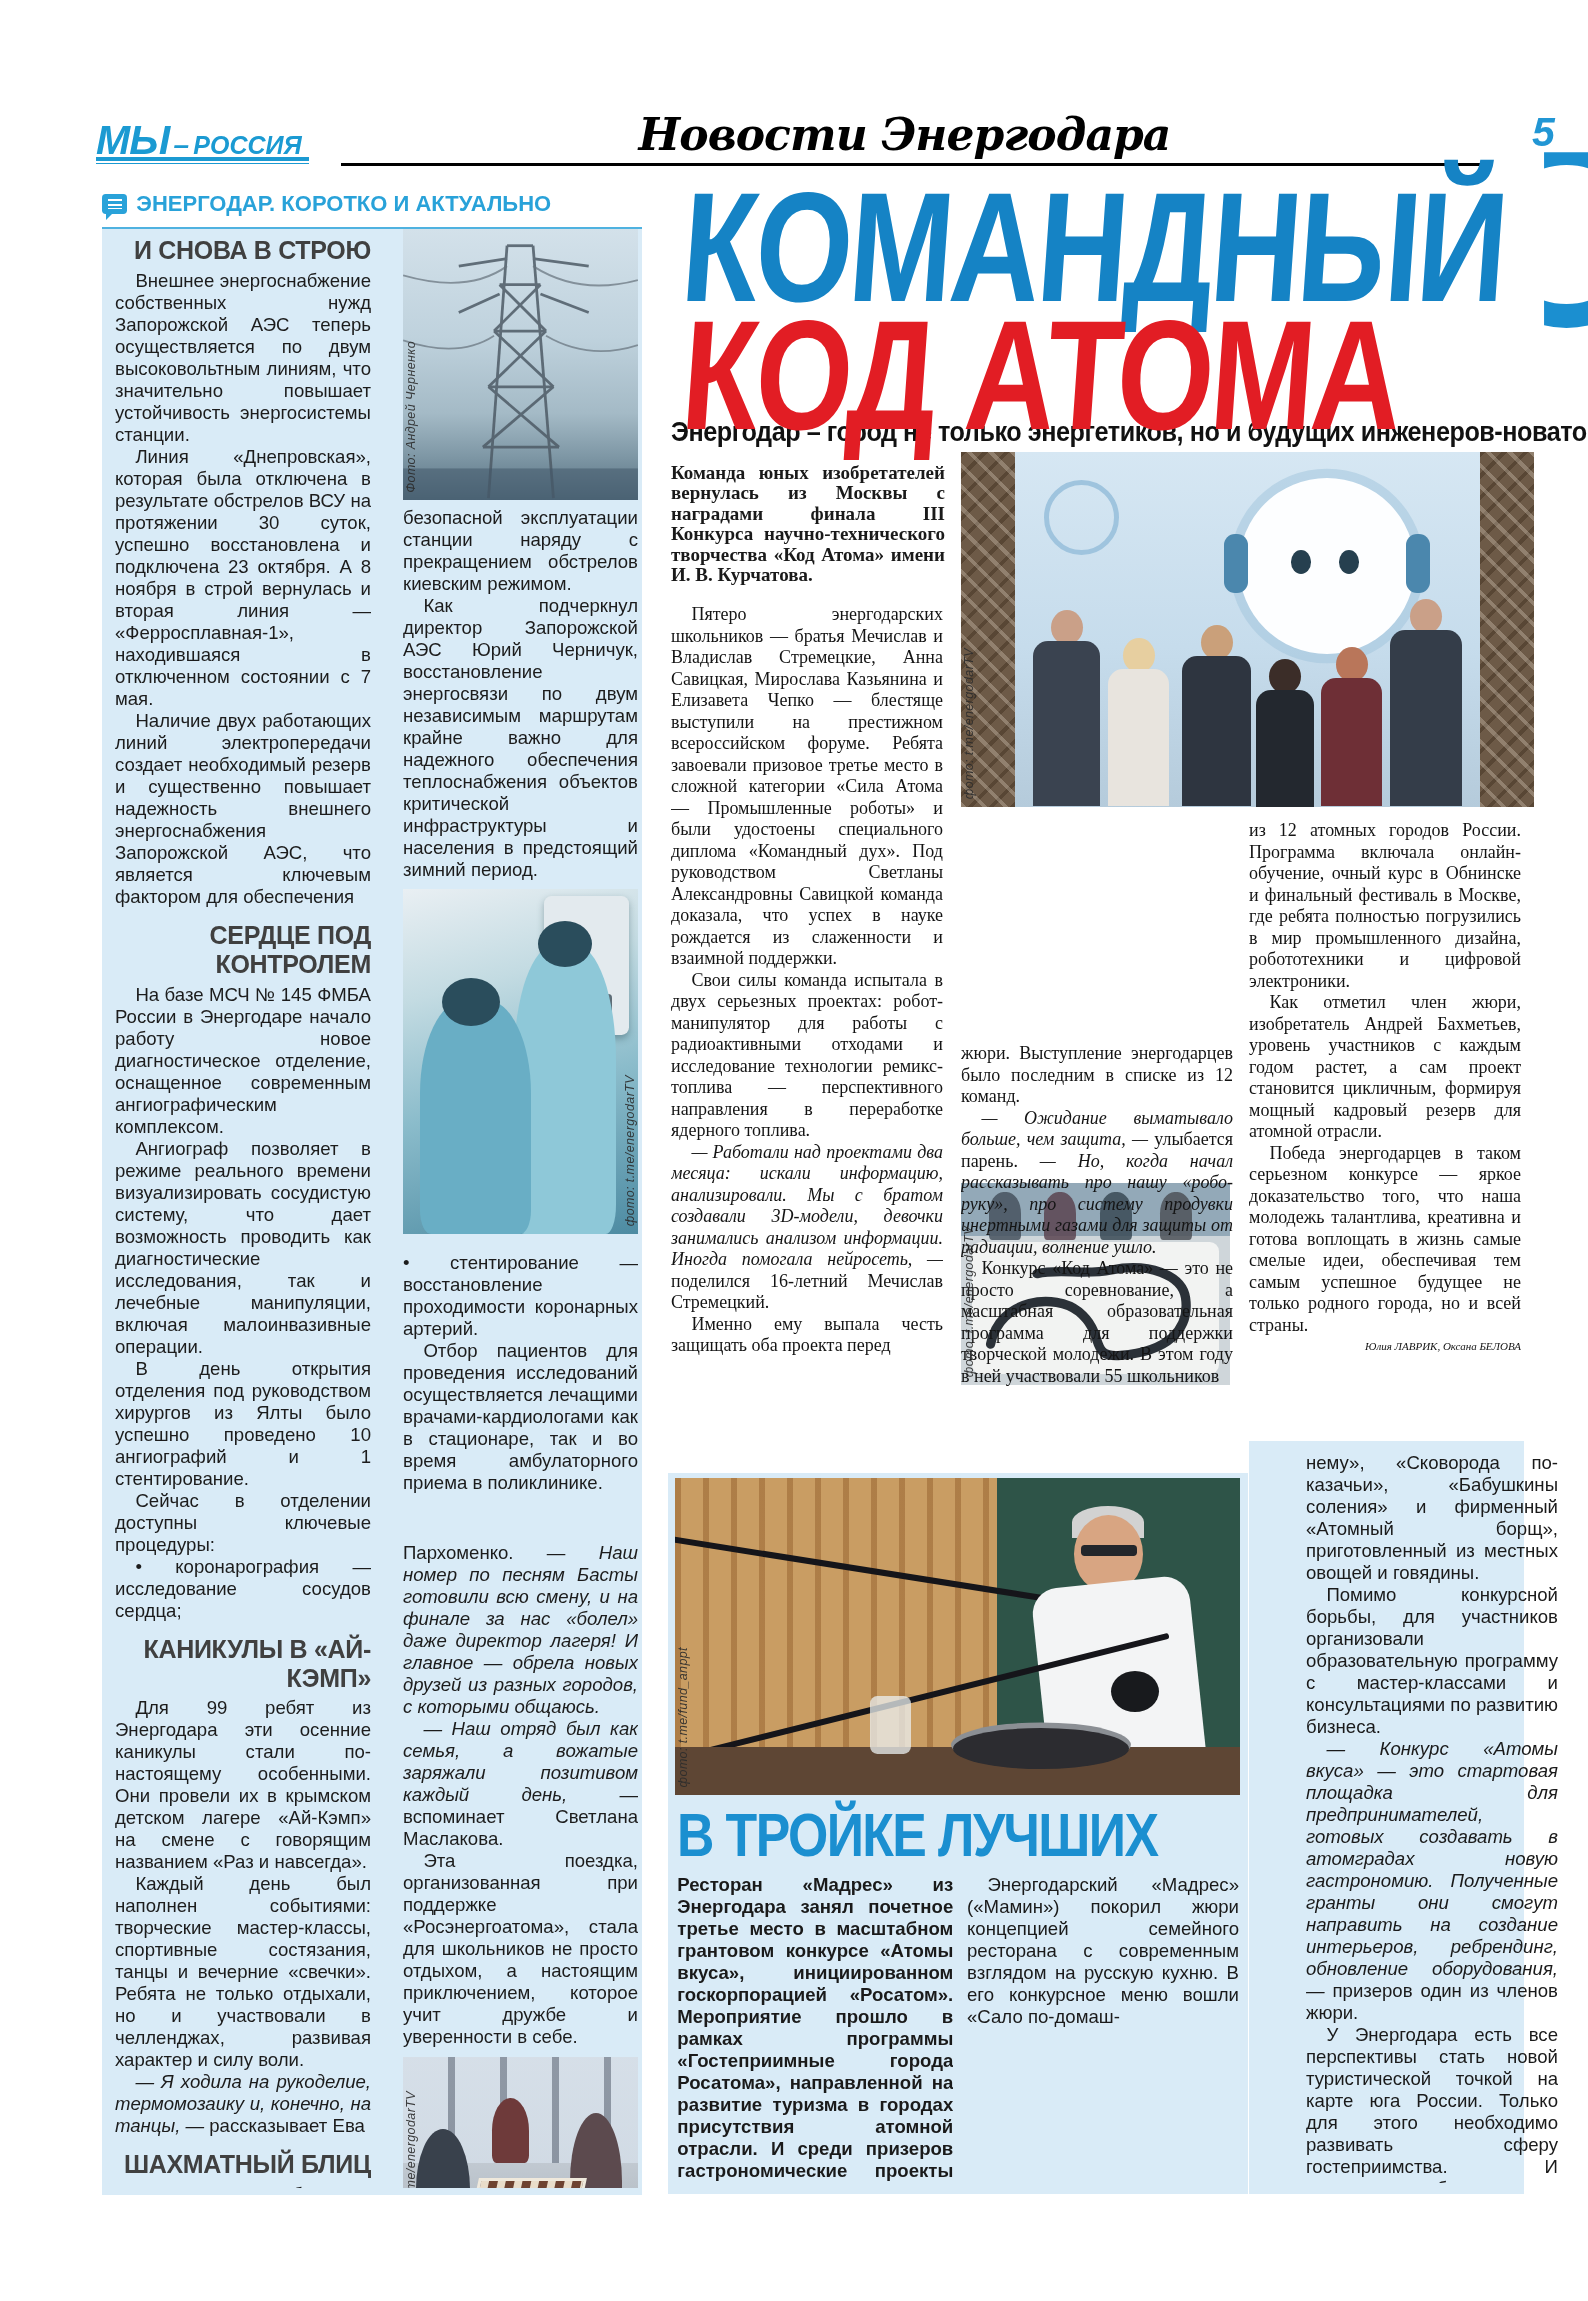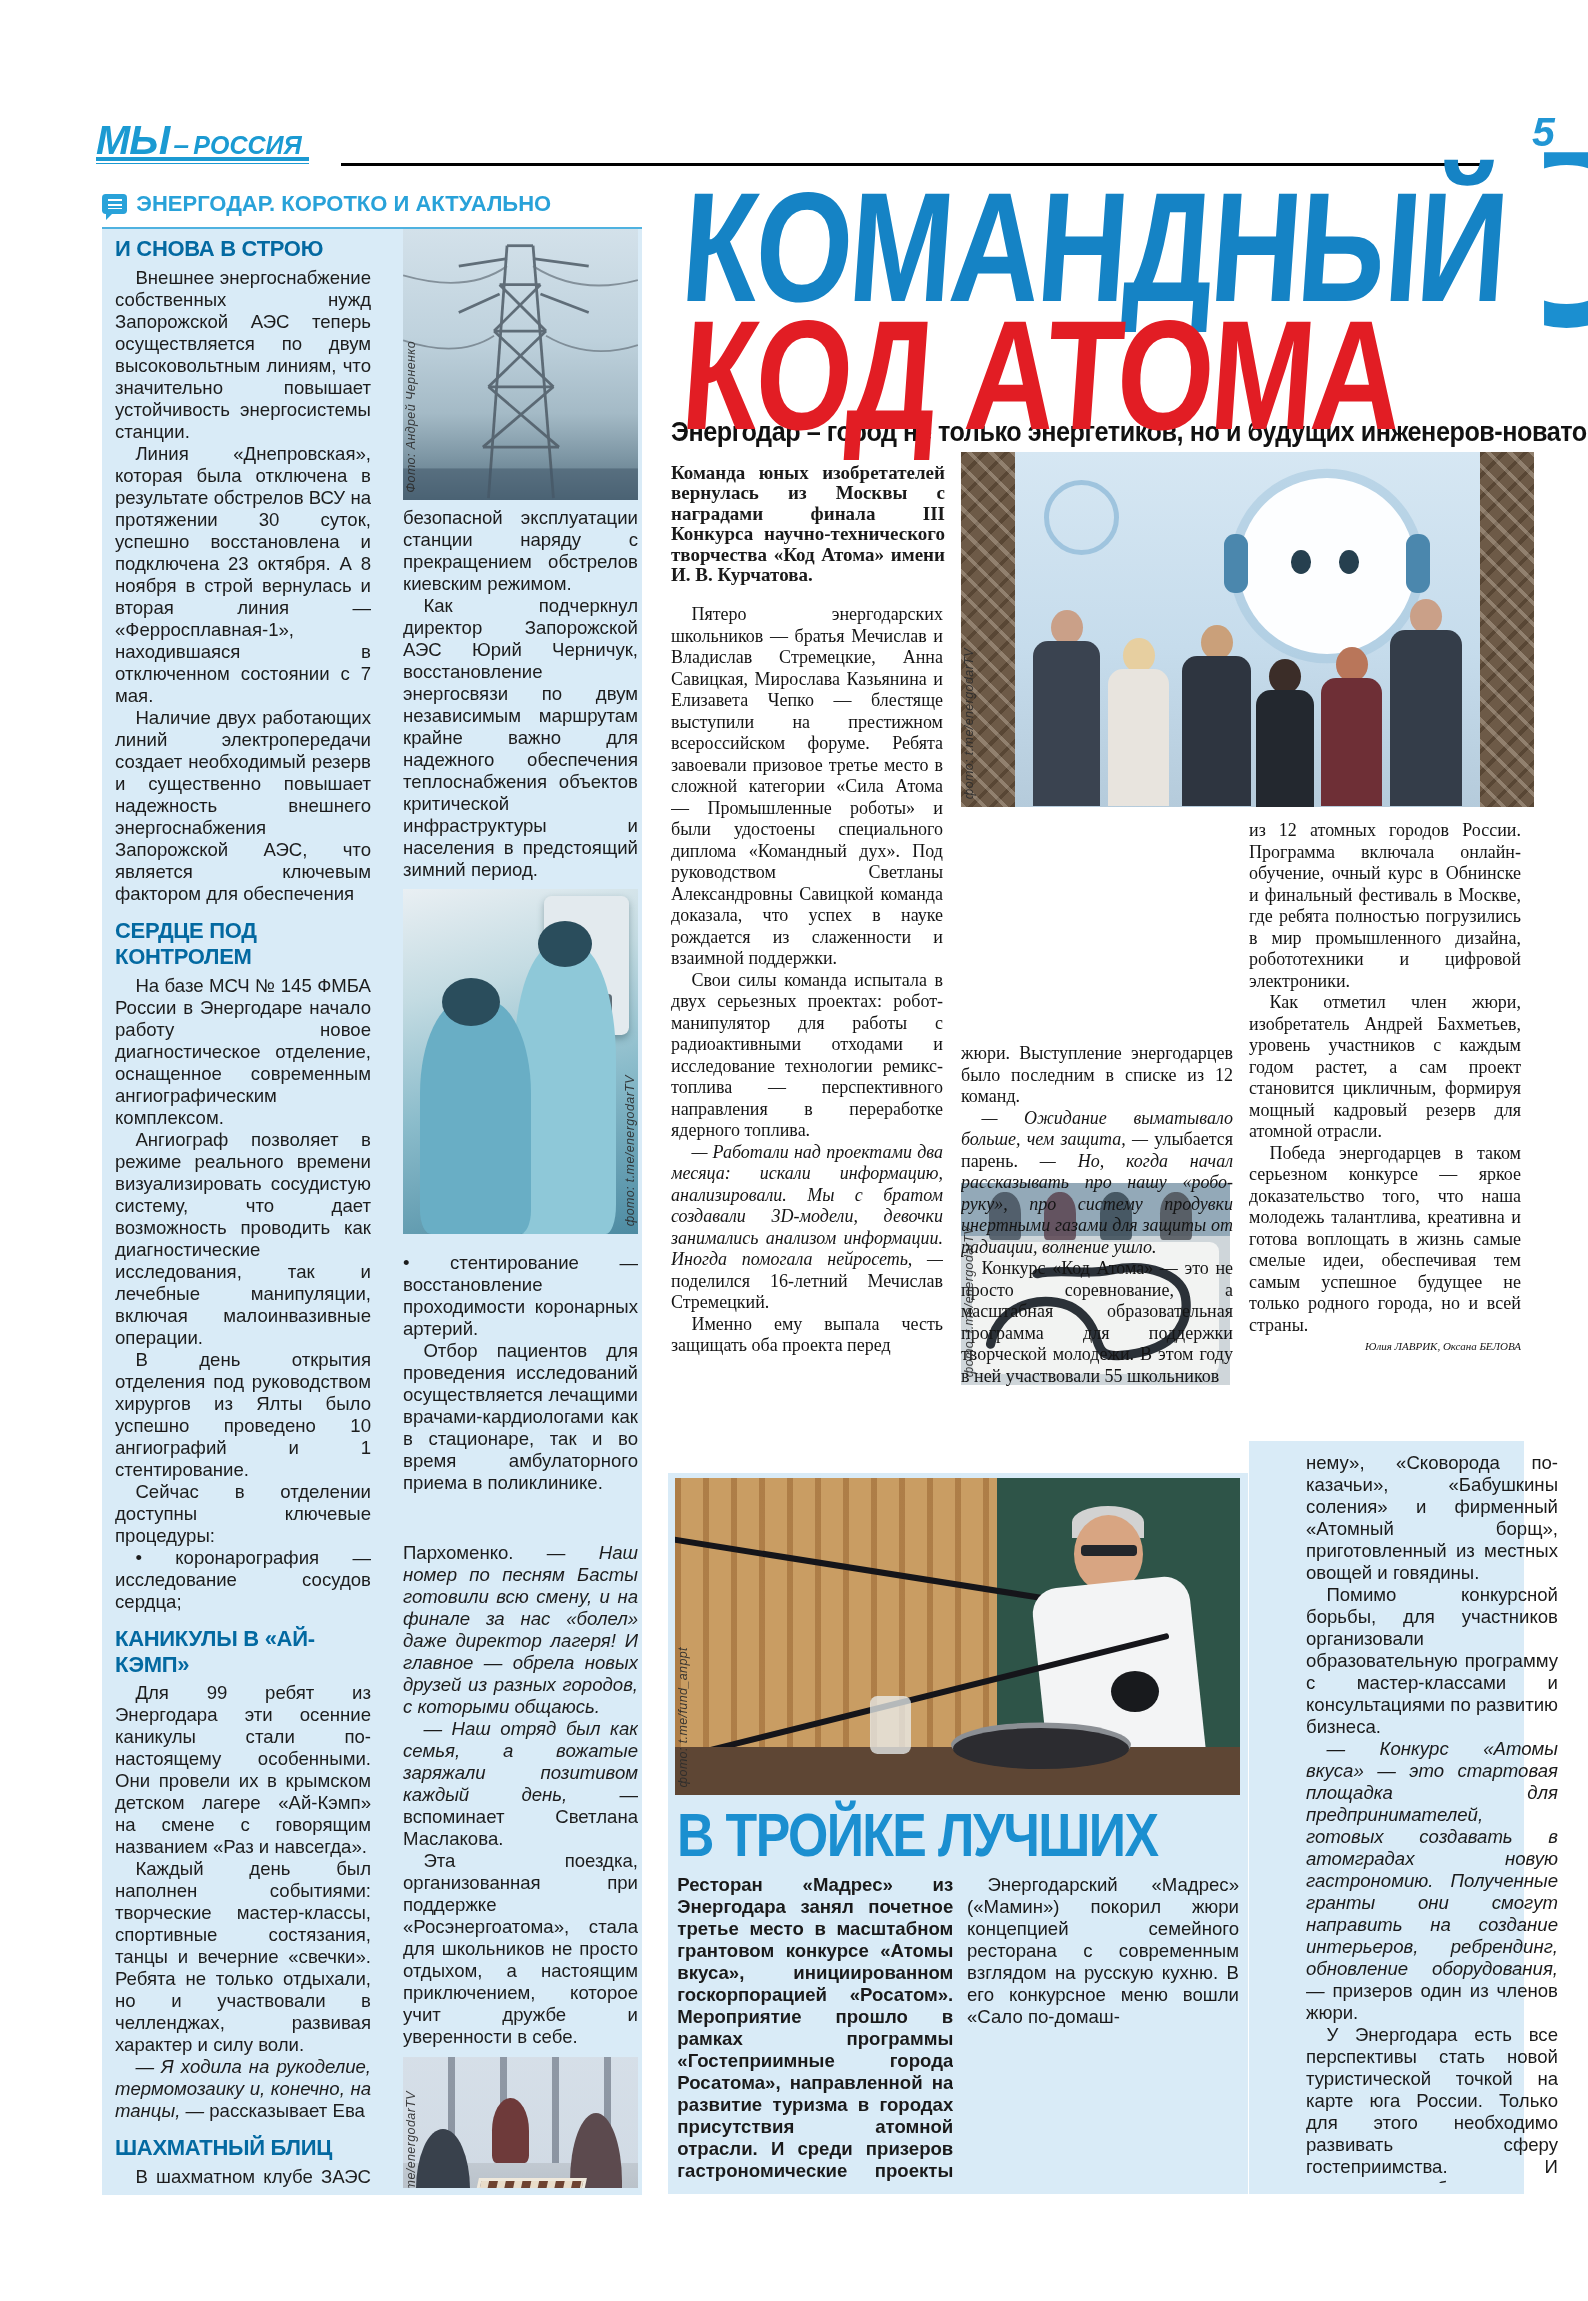--- a/index.html
+++ b/index.html
@@ -29,21 +29,21 @@
   .bubble:before{content:"";position:absolute;left:3.7px;bottom:-6.5px;width:0;height:0;
       border:6.5px solid transparent;border-top-color:#29a2d9;border-left-color:#29a2d9;}
   .bubble:after{content:"";position:absolute;left:5.6px;top:4.6px;width:14px;height:10.2px;
       background:repeating-linear-gradient(#fff 0 1.9px,transparent 1.9px 4.6px);}
 
   
   .briefs{left:102px;top:227px;width:540px;height:1966px;background:#d9ebf7;border-top:2.8px solid #4fb2e0;}
   .bcol{position:absolute;overflow:hidden;}
   .bcol1{left:13px;top:5.6px;width:256px;height:1953px;}
   .bcol2{left:301px;top:0px;width:235px;height:1959px;}
-  .bh{font-size:22px;font-weight:bold;color:#0369a1;margin:13px 0 4.6px 0;letter-spacing:-0.3px;}
+  .bh{font-size:25px;font-weight:bold;color:#404040;margin:13px 0 4.6px 0;letter-spacing:-0.3px;text-align:right;}
   .bp{font-size:18.6px;line-height:22px;text-align:justify;margin:0;color:#1c1c1c;hyphens:auto;}
   .ind{text-indent:20.4px;}
   .it{font-style:italic;}
   .spacer55{height:48px;}
 
   
   .photo{position:relative;overflow:hidden;}
   .vcap{position:absolute;writing-mode:vertical-rl;transform:rotate(180deg);
       font-style:italic;font-size:12.5px;color:#2c2c2c;letter-spacing:0.4px;opacity:.9;z-index:5;}
   .vcap.left{left:0.9px;bottom:7.4px;} .vcap.right{right:0.9px;bottom:7.4px;}
@@ -134,20 +134,21 @@
 
 <div class="page">
 
   <div class="abs masthead">
     <span class="we">МЫ</span>
     <span class="dash">–</span>
     <span class="country">РОССИЯ</span>
   </div>
   <div class="abs mast-rule1"></div>
   <div class="abs mast-rule2"></div>
+  <div class="abs page-title">Новости Энергодара</div>
   <div class="abs head-rule"></div>
   <div class="abs page-num">5</div>
   <div class="abs deco-arc"></div>
 
   <div class="abs section-label">
     <span class="bubble"></span>
     <span>ЭНЕРГОДАР. КОРОТКО И АКТУАЛЬНО</span>
   </div>
 
   <div class="abs briefs">

